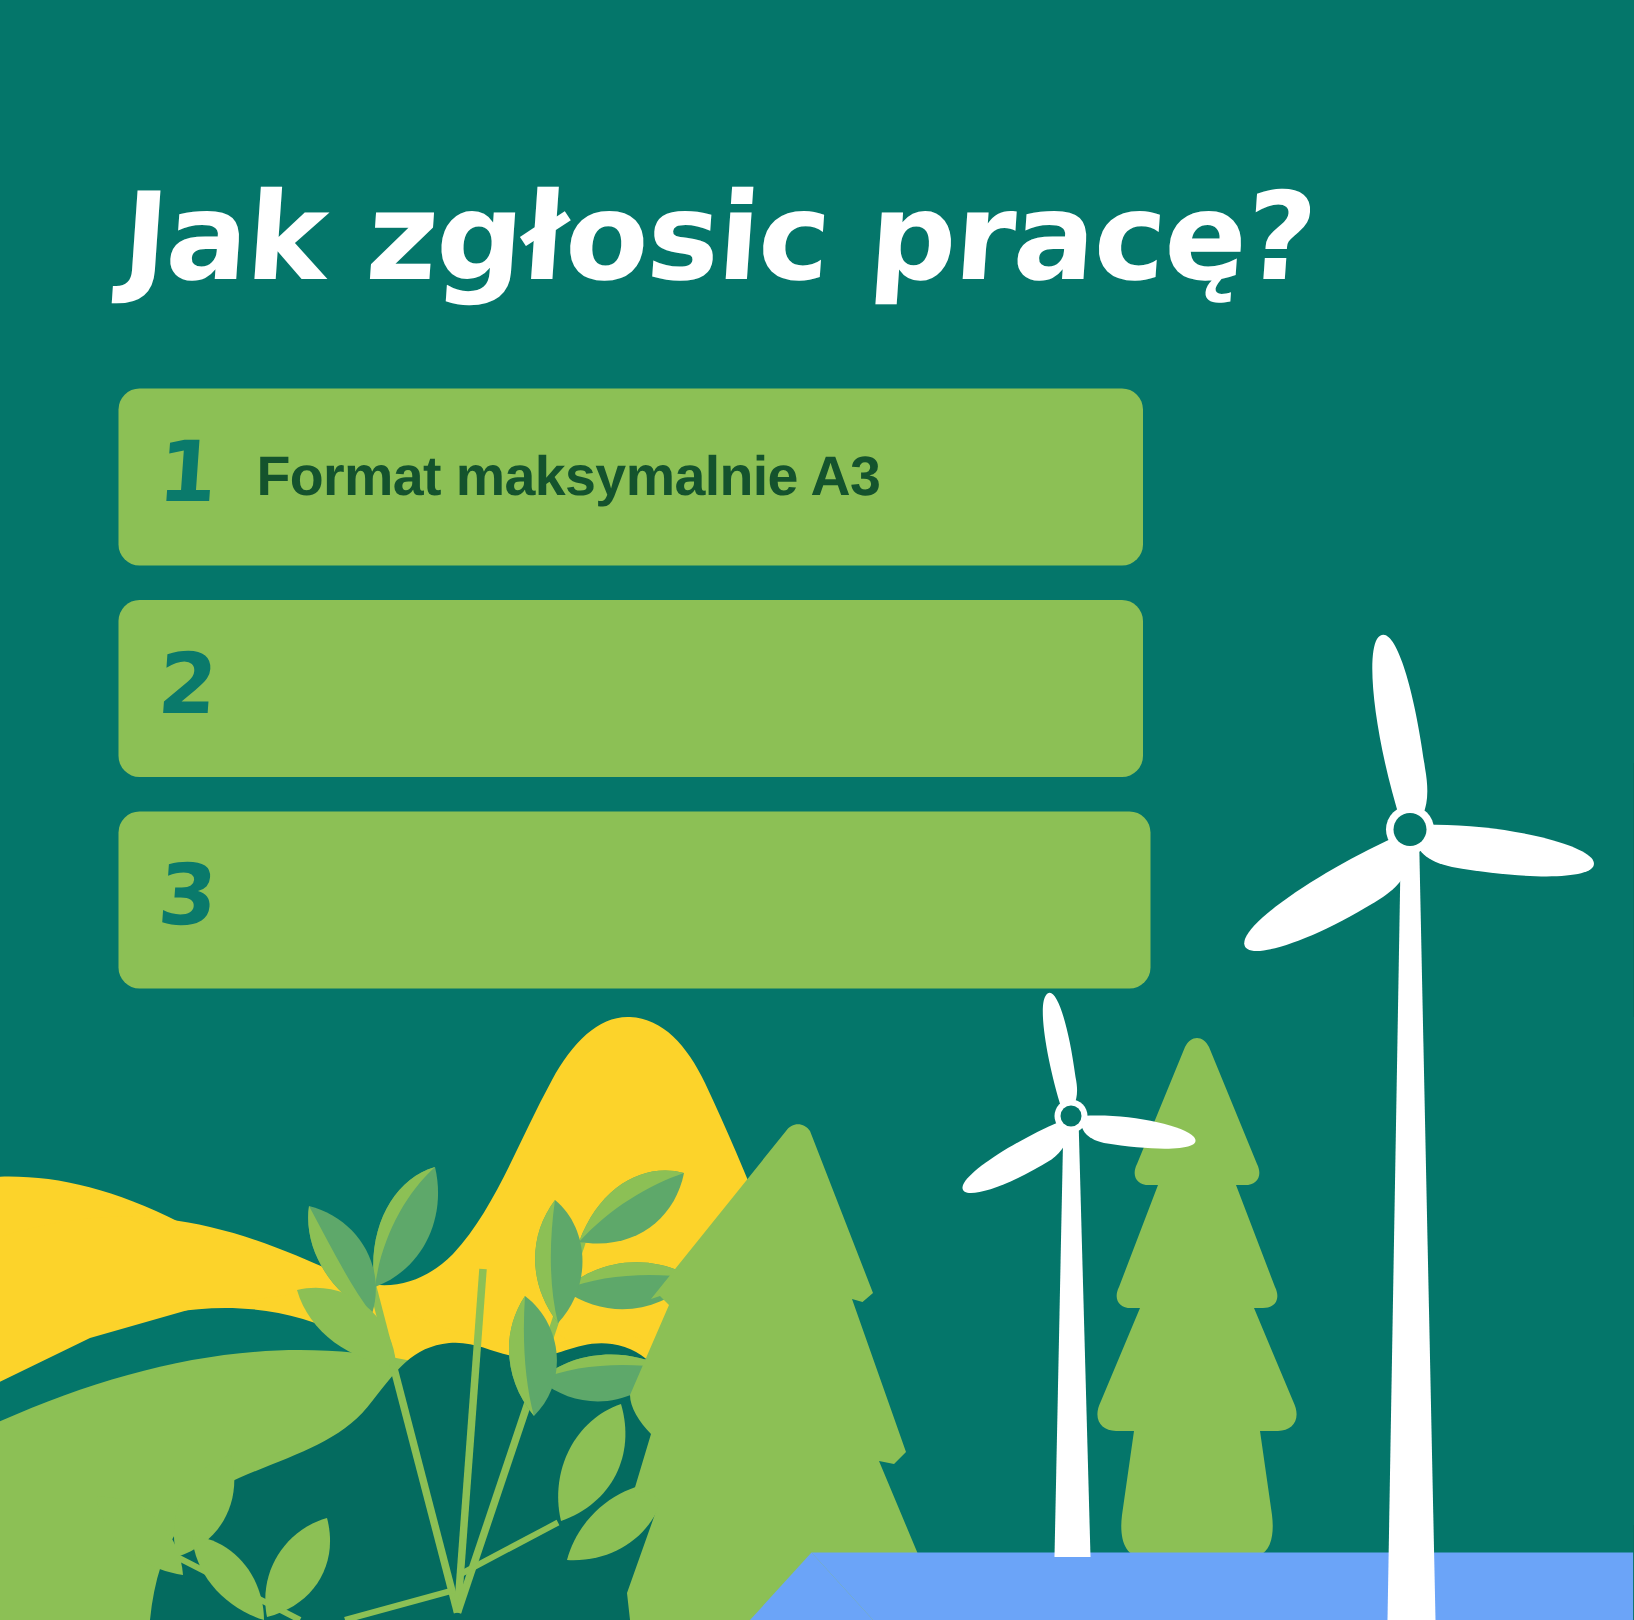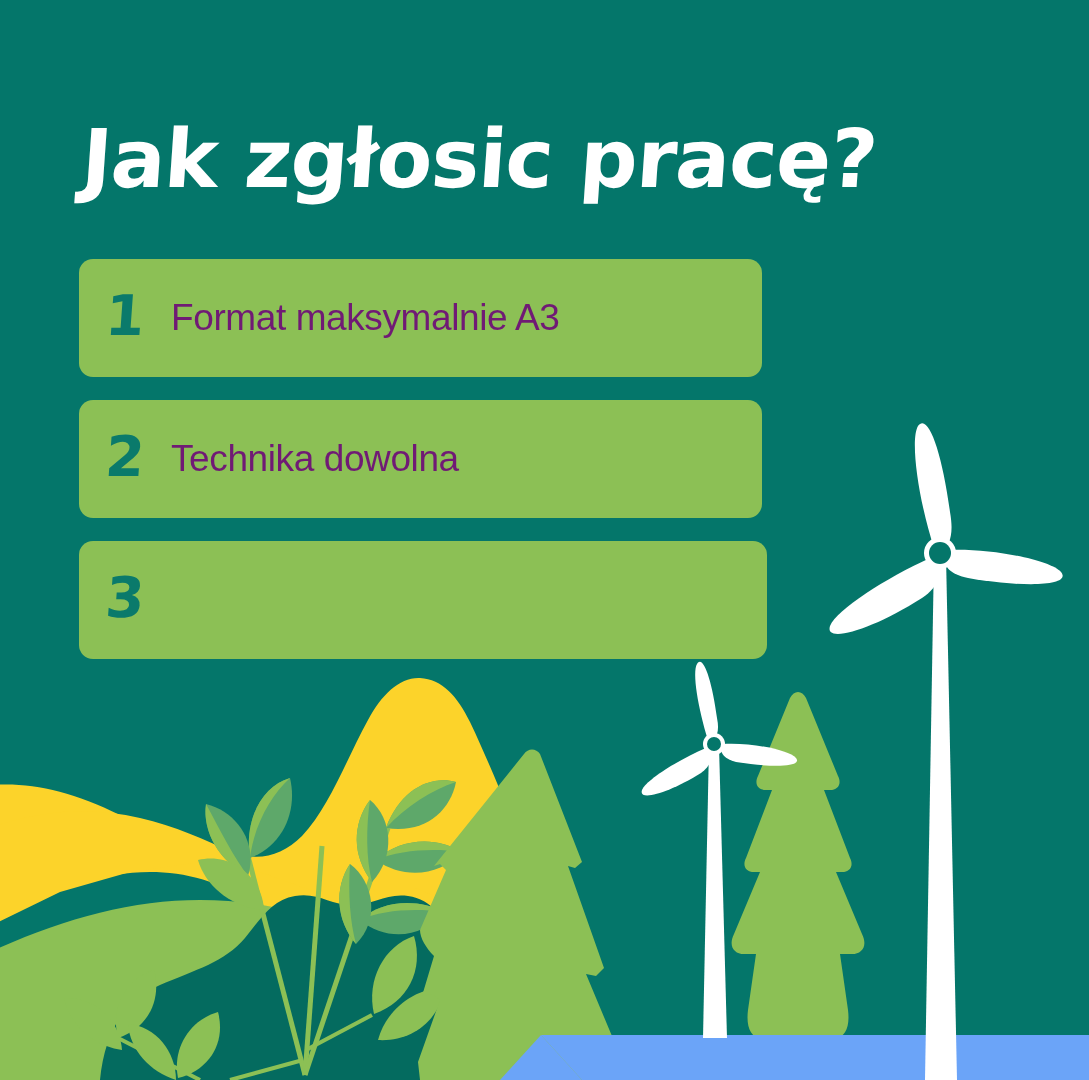--- a/index.html
+++ b/index.html
@@ -71,23 +71,23 @@
     font-weight: bold;
     font-size: 56px;
     color: #0a7a6b;
     transform: skewX(-4deg);
     line-height: 1;
     padding-bottom: 4px;
   }
 
   .step-label {
     font-family: "Liberation Sans", sans-serif;
-    font-weight: normal;
+    font-weight: bold;
     font-size: 37px;
-    color: #701a75;
+    color: #14532d;
     letter-spacing: -0.4px;
     white-space: nowrap;
   }
 </style>
 </head>
 <body>
 
 <div id="poster">
 
   <svg id="scene" viewBox="0 0 1089 1080" width="1089" height="1080" xmlns="http://www.w3.org/2000/svg">
@@ -262,21 +262,20 @@
 
     <div class="poster-title">Jak zgłosic pracę?</div>
 
     <div class="step-card c1">
       <div class="step-num">1</div>
       <div class="step-label">Format maksymalnie A3</div>
     </div>
 
     <div class="step-card c2">
       <div class="step-num">2</div>
-      <div class="step-label">Technika dowolna</div>
     </div>
 
     <div class="step-card c3">
       <div class="step-num">3</div>
     </div>
 
   </div>
 </div>
 
 </body></html>

